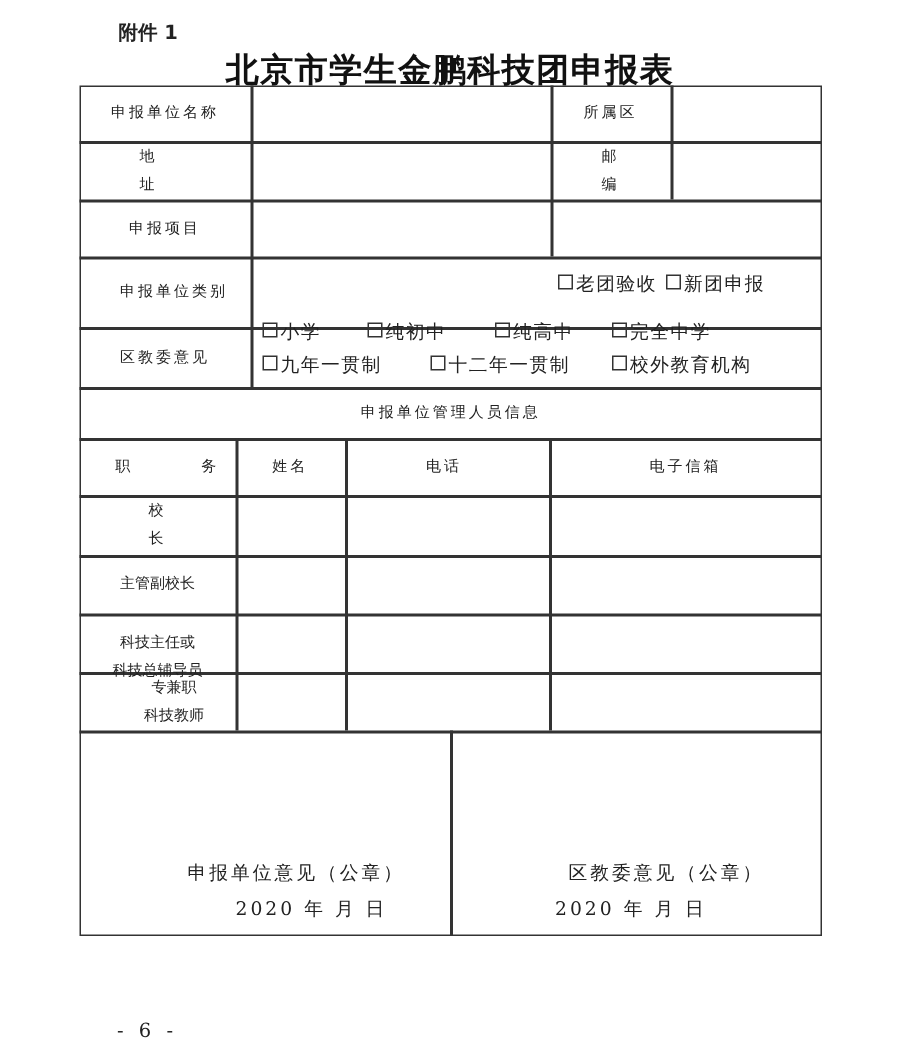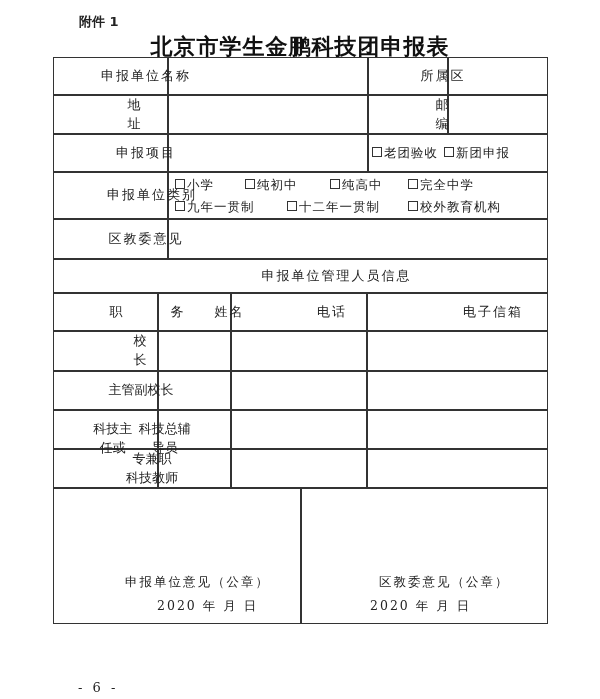--- a/index.html
+++ b/index.html
@@ -7,22 +7,22 @@
          font-family:"DejaVu Serif","Liberation Serif",serif; color:#222; }
   .attach { position:absolute; left:79px; top:13px; font-size:13px; font-weight:bold;
             font-family:"DejaVu Sans","Liberation Sans",sans-serif; }
   .title { position:absolute; left:0; width:600px; top:32px; text-align:center;
            font-size:22px; font-weight:bold; letter-spacing:1px; color:#111; }
   .grid { position:absolute; left:53px; top:57px; width:495px; height:567px;
           border:1.5px solid #333; box-sizing:border-box; }
   .hl { position:absolute; height:1.5px; background:#333; }
   .vl { position:absolute; width:1.5px; background:#333; }
   .cell { position:absolute; display:flex; align-items:center; justify-content:center;
-          font-size:13px; letter-spacing:2px; text-align:center; line-height:19px;margin-left:36px; }
-  .opt { position:absolute; font-size:12.5px; letter-spacing:1px; white-space:nowrap; }
+          font-size:10px; letter-spacing:2px; text-align:center; line-height:19px; }
+  .opt { position:absolute; font-size:12.5px; letter-spacing:1px; white-space:nowrap;margin-top:36px; }
   .box { display:inline-block; width:8px; height:8px; border:1px solid #333; margin-right:2px;
          vertical-align:0px; }
   .sig { position:absolute; font-size:12.5px; letter-spacing:2px; white-space:nowrap;text-align:center; }
   .pageno { position:absolute; left:78px; top:680px; font-size:13px; letter-spacing:3px; }
 </style>
 </head>
 <body>
 
 <div class="attach">附件 1</div>
 <div class="title">北京市学生金鹏科技团申报表</div>
@@ -106,21 +106,21 @@
 <div class="cell" style="left:53px;top:330px;width:104px;height:40px;letter-spacing:22px;padding-left:20px;box-sizing:border-box">校  长</div>
 <div class="cell" style="left:159px;top:332px;width:70px;height:37px"></div>
 <div class="cell" style="left:232px;top:332px;width:133px;height:37px"></div>
 <div class="cell" style="left:368px;top:332px;width:179px;height:37px"></div>
 
 <div class="cell" style="left:53px;top:370px;width:104px;height:39px;letter-spacing:0">主管副校长</div>
 <div class="cell" style="left:159px;top:372px;width:70px;height:36px"></div>
 <div class="cell" style="left:232px;top:372px;width:133px;height:36px"></div>
 <div class="cell" style="left:368px;top:372px;width:179px;height:36px"></div>
 
-<div class="cell" style="left:53px;top:409px;width:104px;height:57px;flex-direction:row;letter-spacing:0">
+<div class="cell" style="left:53px;top:409px;width:104px;height:57px;flex-direction:column;letter-spacing:0">
   <span>科技主任或</span>
   <span>科技总辅导员</span>
 </div>
 <div class="cell" style="left:159px;top:411px;width:70px;height:36px"></div>
 <div class="cell" style="left:232px;top:411px;width:133px;height:36px"></div>
 <div class="cell" style="left:368px;top:411px;width:179px;height:36px"></div>
 
 <div class="cell" style="left:53px;top:448px;width:126px;height:39px;flex-direction:column;letter-spacing:0">
   <span>专兼职</span>
   <span>科技教师</span>

